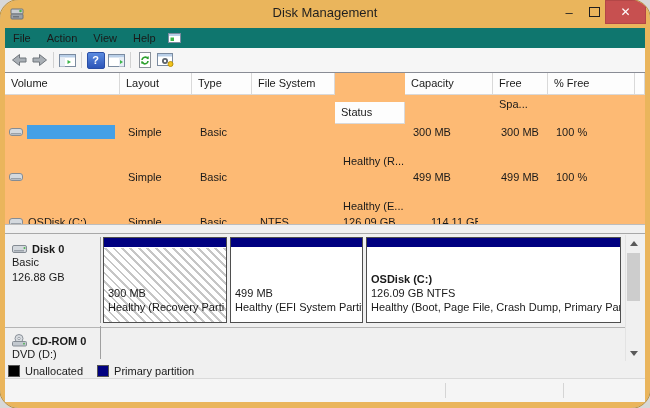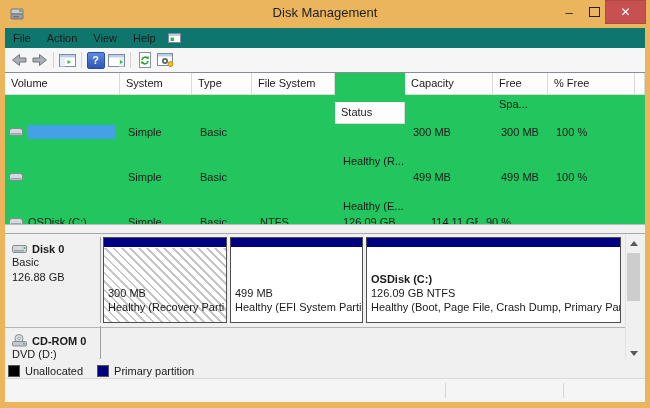--- a/index.html
+++ b/index.html
@@ -1,16 +1,16 @@
 <!DOCTYPE html>
 <html><head>
 <meta charset="utf-8">
 <style>
   html,body{margin:0;padding:0;background:#d8d8d8;font-family:"Liberation Sans",sans-serif;}
-  .window{position:relative;width:650px;height:408px;background:#EAB55C;outline:1px solid #BB8F3B;overflow:hidden;font-size:11px;color:#1a1a1a;}
+  .window{position:relative;width:650px;height:408px;background:#EAB55C;outline:1px solid #BB8F3B;overflow:hidden;font-size:11px;color:#1a1a1a;border-radius:19px;}
 
   
   .titlebar{position:absolute;left:0;top:0;width:650px;height:28px;}
   .appicon{position:absolute;left:9px;top:6px;}
   .title{position:absolute;left:0;top:0;width:100%;height:28px;line-height:26px;text-align:center;font-size:13px;color:#1f1f1f;}
   .ctrl{position:absolute;top:0;height:24px;display:flex;align-items:center;justify-content:center;}
   .ctrl-min{right:70px;width:22px;font-size:13px;color:#1f1f1f;}
   .ctrl-max{right:45px;width:22px;}
   .max-box{width:9px;height:8px;border:1px solid #1f1f1f;display:inline-block;}
   .ctrl-close{right:4px;width:41px;background:#C75050;color:#fff;font-size:12px;border:1px solid #B34747;box-sizing:border-box;}
@@ -20,21 +20,21 @@
   .menu-item{padding:0 8px;height:20px;line-height:20px;}
   .menu-extra{margin-left:4px;display:flex;align-items:center;}
 
   
   .toolbar{position:absolute;left:5px;top:48px;width:640px;height:24px;background:#F6F6F6;display:flex;align-items:center;padding-left:3px;box-sizing:border-box;}
   .tbtn{width:21px;height:20px;display:flex;align-items:center;justify-content:center;}
   .tsep{width:1px;height:16px;background:#D2D2D2;margin:0 3px;}
   .helpbtn{width:16px;height:15px;background:linear-gradient(#5B8BE0,#2C55B8);border:1px solid #2A4EA5;border-radius:2px;color:#fff;font-weight:bold;font-size:11px;line-height:15px;text-align:center;}
 
   
-  .listview{position:absolute;left:5px;top:72px;width:640px;height:152px;background:#22c55e;border-top:1px solid #898C95;box-sizing:border-box;}
+  .listview{position:absolute;left:5px;top:72px;width:640px;height:152px;background:#fdba74;border-top:1px solid #898C95;box-sizing:border-box;}
   .lrow{display:flex;}
   .hrow .cell{height:22px;line-height:21px;border-right:1px solid #D9D9D9;border-bottom:1px solid #D9D9D9;background:#FDFDFD;box-sizing:border-box;padding-left:6px;}
   .drow .cell{height:16px;line-height:16px;box-sizing:border-box;padding-left:8px;white-space:nowrap;overflow:hidden;}
   .c0{width:115px;} .c1{width:72px;} .c2{width:60px;} .c3{width:83px;}
   .c4{width:70px;margin-top:29px;} .c5{width:88px;} .c6{width:55px;} .c7{width:87px;} .cf{flex:1;}
   .drow .c0{padding-left:4px;display:flex;align-items:center;}
   .volname{margin-left:4px;}
   .selbox{width:88px;height:14px;background:#45A0E6;margin-left:3px;}
 
   
@@ -167,21 +167,21 @@
         <circle cx="8" cy="9" r="3" fill="#5B626B"></circle>
         <circle cx="8" cy="9" r="1.2" fill="#fff"></circle>
         <circle cx="13.5" cy="12" r="2.5" fill="#F2C31C" stroke="#B8920E"></circle>
       </svg>
     </div>
   </div>
 
   <div class="listview">
     <div class="lrow hrow">
       <div class="cell c0">Volume</div>
-      <div class="cell c1">System</div>
+      <div class="cell c1">Layout</div>
       <div class="cell c2">Type</div>
       <div class="cell c3">File System</div>
       <div class="cell c4">Status</div>
       <div class="cell c5">Capacity</div>
       <div class="cell c6">Free Spa...</div>
       <div class="cell c7">% Free</div>
       <div class="cell cf"></div>
     </div>
 
     <div class="lrow drow">
@@ -224,21 +224,20 @@
           <rect x="0.5" y="1.5" width="13" height="7" rx="2.5" fill="#D4D9DE" stroke="#858C94"></rect>
           <rect x="2" y="6" width="10" height="1.5" fill="#9AA1A9"></rect>
         </svg>
         <span class="volname">OSDisk (C:)</span>
       </div>
       <div class="cell c1">Simple</div>
       <div class="cell c2">Basic</div>
       <div class="cell c3">NTFS</div>
       <div class="cell c5">126.09 GB</div>
       <div class="cell c6">114.11 GB</div>
-      <div class="cell c7">90 %</div>
     </div>
   </div>
 
   <div class="splitter"></div>
 
   <div class="graph">
 
     <div class="diskinfo di-disk0">
       <div class="diskname">
         <svg width="16" height="12" viewBox="0 0 16 12">

